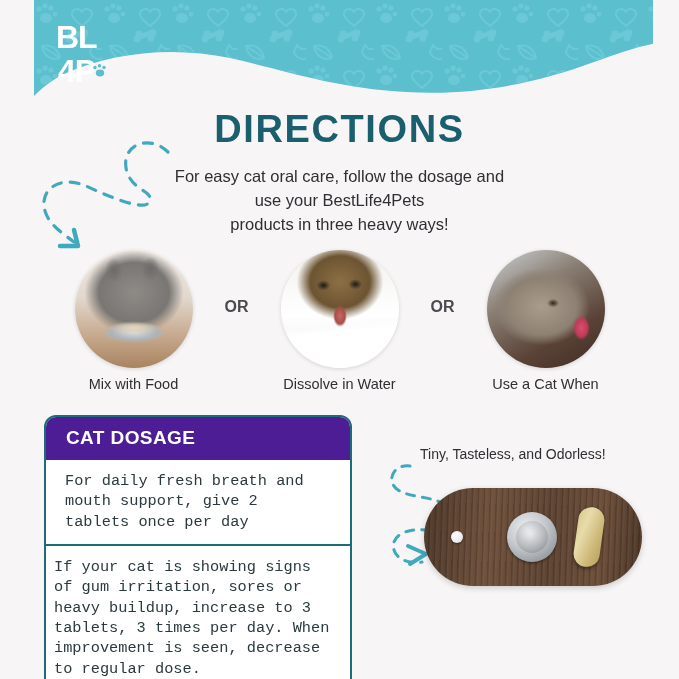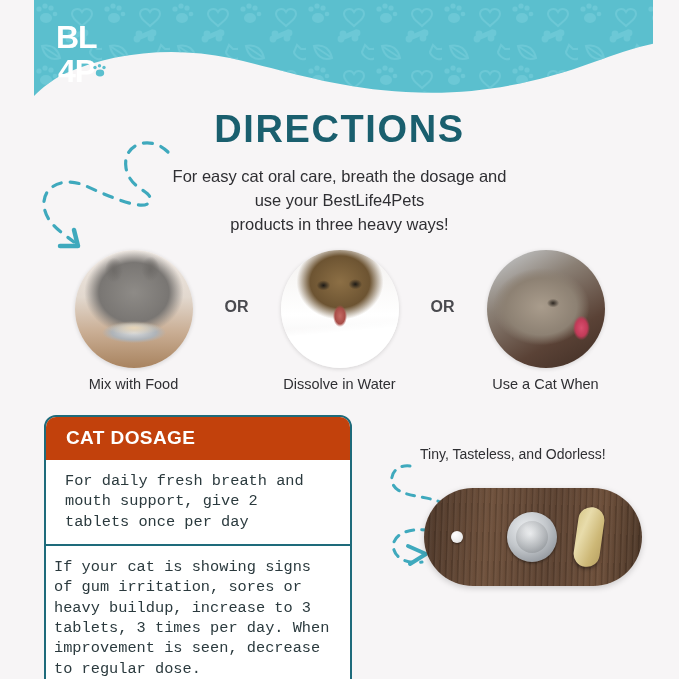--- a/index.html
+++ b/index.html
@@ -112,21 +112,21 @@
     position: absolute;
     top: 415px;
     left: 44px;
     width: 308px;
     border: 2px solid #1e6b7b;
     border-radius: 12px;
     background: #ffffff;
     overflow: hidden;
   }
   #dosage-header {
-    background: #c2410c;
+    background: #4c1d95;
     color: #ffffff;
     font-size: 19px;
     font-weight: bold;
     letter-spacing: 0.4px;
     padding: 10px 20px 11px 20px;
   }
   .dosage-section {
     padding: 11px 19px 12px 19px;
     font-size: 15.3px;
     line-height: 1.33;
@@ -266,21 +266,21 @@
       <circle cx="39" cy="49.5" r="1.7"></circle>
       <circle cx="43.5" cy="47.8" r="1.7"></circle>
       <circle cx="48" cy="49.5" r="1.7"></circle>
     </g>
   </svg>
 </div>
 
 <div id="title-block">
   <div id="page-title">DIRECTIONS</div>
   <div id="subtitle">
-    <div>For easy cat oral care, breath the dosage and</div>
+    <div>For easy cat oral care, follow the dosage and</div>
     <div>use your BestLife4Pets</div>
     <div>products in three heavy ways!</div>
   </div>
 </div>
 
 <svg id="deco-arrow-left" viewBox="0 0 150 125" xmlns="http://www.w3.org/2000/svg">
   <path d="M138 14 C120 -4 92 6 96 30 C100 52 122 52 120 62
            C118 76 78 58 56 48 C34 38 12 48 14 68
            C16 86 34 96 44 104" fill="none" stroke="#3fa9bd" stroke-width="3.2" stroke-linecap="round" stroke-dasharray="9 9"></path>
   <path d="M30 108 L48 108 L44 92" fill="none" stroke="#3fa9bd" stroke-width="4.5" stroke-linecap="round" stroke-linejoin="round"></path>

